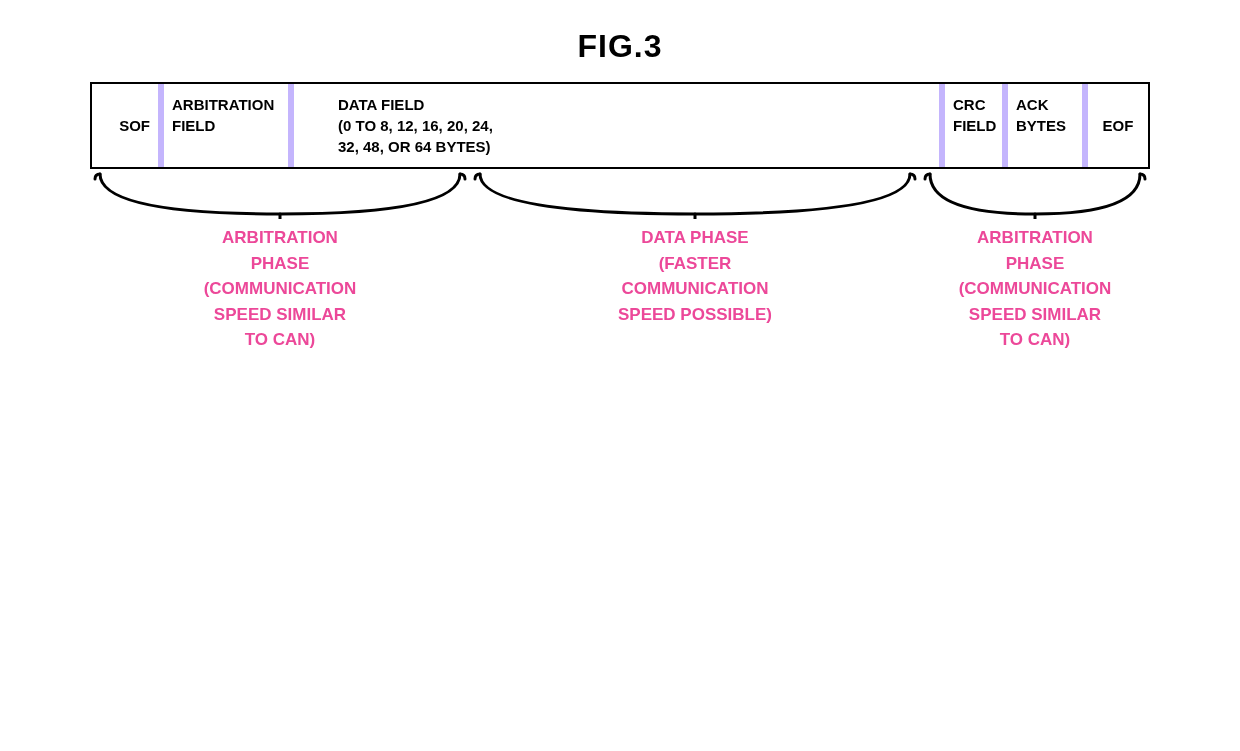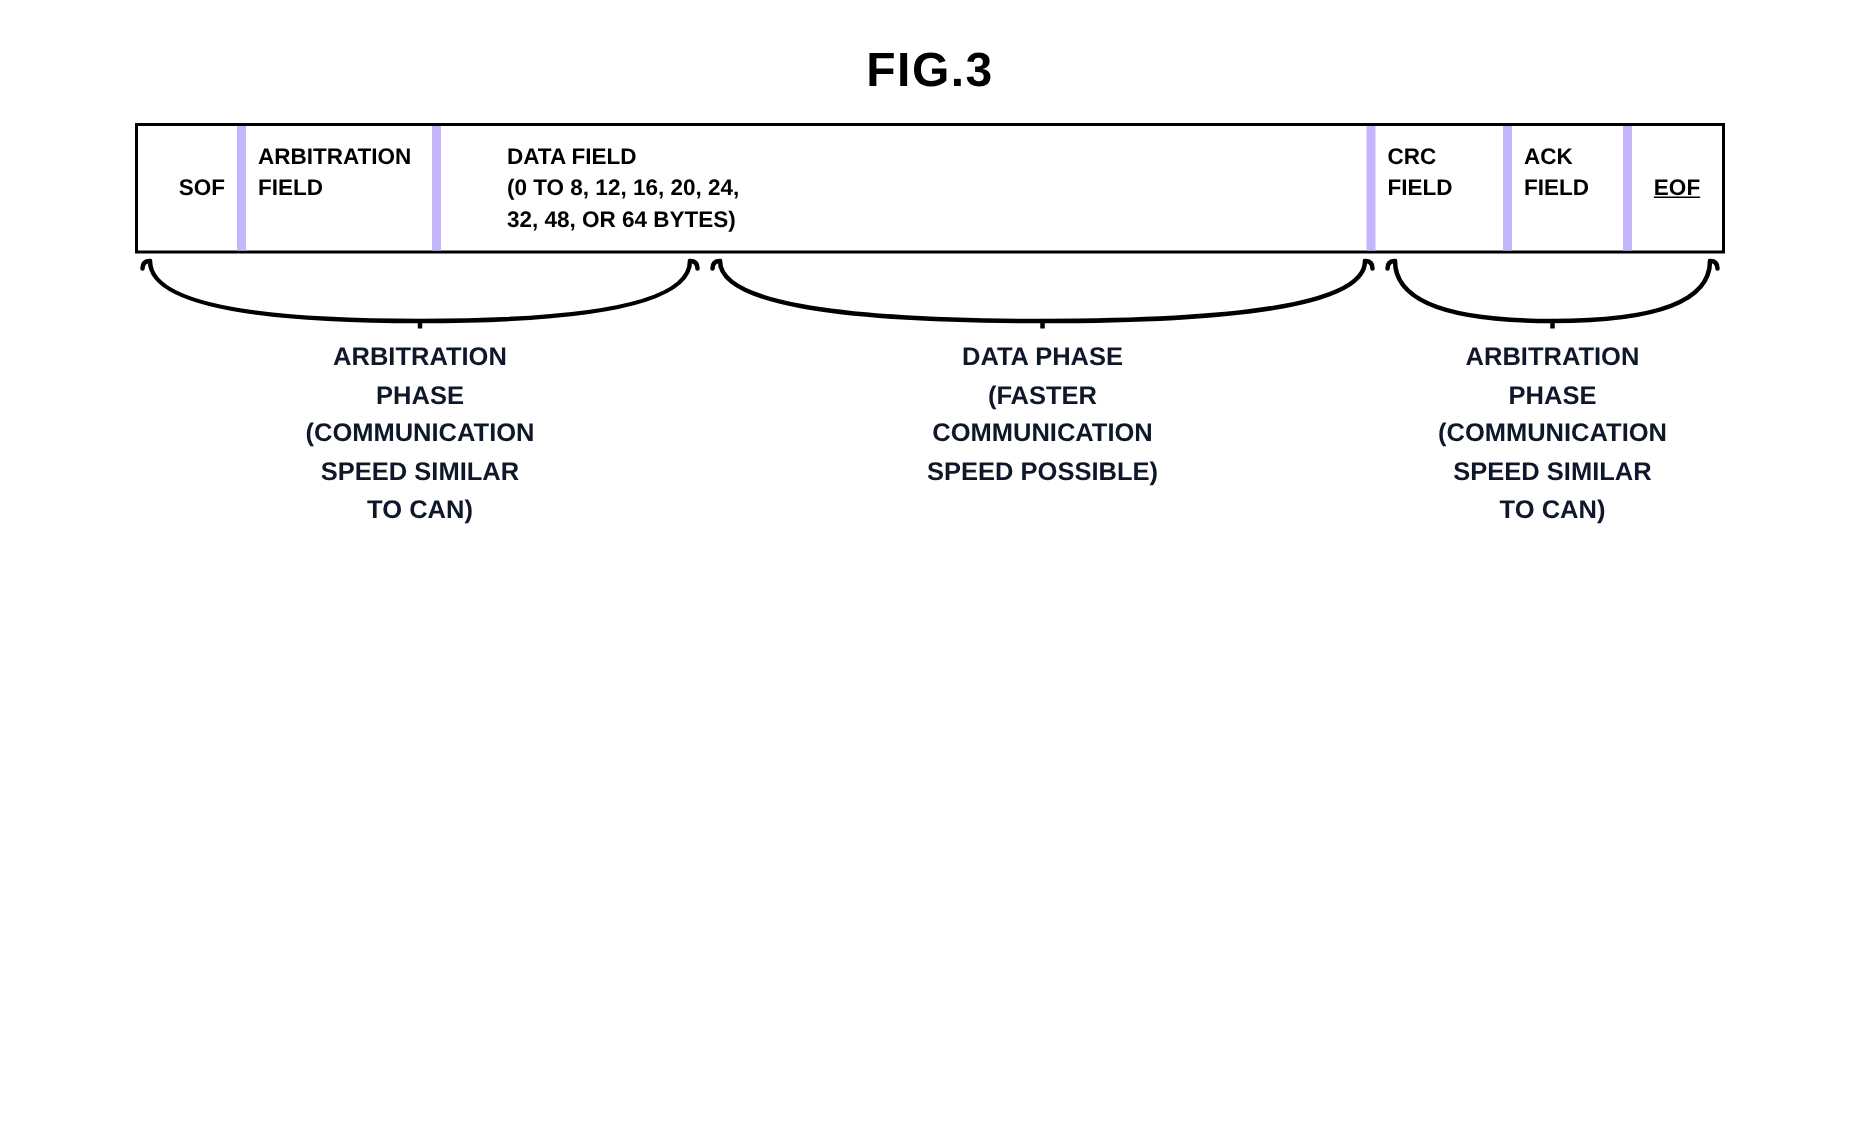--- a/index.html
+++ b/index.html
@@ -36,28 +36,27 @@
       font-weight: bold;
       color: #000;
       display: flex;
       align-items: flex-start;
       justify-content: flex-start;
       line-height: 1.4;
     }
 
     .frame-cell:last-child {
       border-right: none;
-      text-decoration: underline;
     }
 
     .cell-sof { width: 72px; align-items: center; justify-content: flex-end; }
     .cell-arb { width: 130px; }
     .cell-ctrl { width: 95px; }
     .cell-data { flex: 1; padding-left: 44px; }
-    .cell-crc { width: 91px; }
+    .cell-crc { width: 63px; }
     .cell-ack { width: 80px; }
     .cell-eof { width: 60px; align-items: center; justify-content: center; }
 
     
     .braces-row {
       display: flex;
       width: 1060px;
       margin-top: 0px;
     }
 
@@ -79,21 +78,21 @@
       width: 230px;
     }
 
     .brace-svg {
       width: 100%;
     }
 
     .brace-label {
       font-size: 17px;
       font-weight: bold;
-      color: #0f172a;
+      color: #ec4899;
       text-align: center;
       line-height: 1.5;
       margin-top: 6px;
     }
   </style>
 </head>
 <body>
 
 <div class="fig-title">FIG.3</div>
 
@@ -110,21 +109,21 @@
 
   <div class="frame-cell cell-data">
     <span>DATA FIELD<br>(0 TO 8, 12, 16, 20, 24,<br>32, 48, OR 64 BYTES)</span>
   </div>
 
   <div class="frame-cell cell-crc">
     <span>CRC FIELD</span>
   </div>
 
   <div class="frame-cell cell-ack">
-    <span>ACK FIELD</span>
+    <span>ACK BYTES</span>
   </div>
 
   <div class="frame-cell cell-eof">
     <span>EOF</span>
   </div>
 
 </div>
 
 <div class="braces-row">
 

